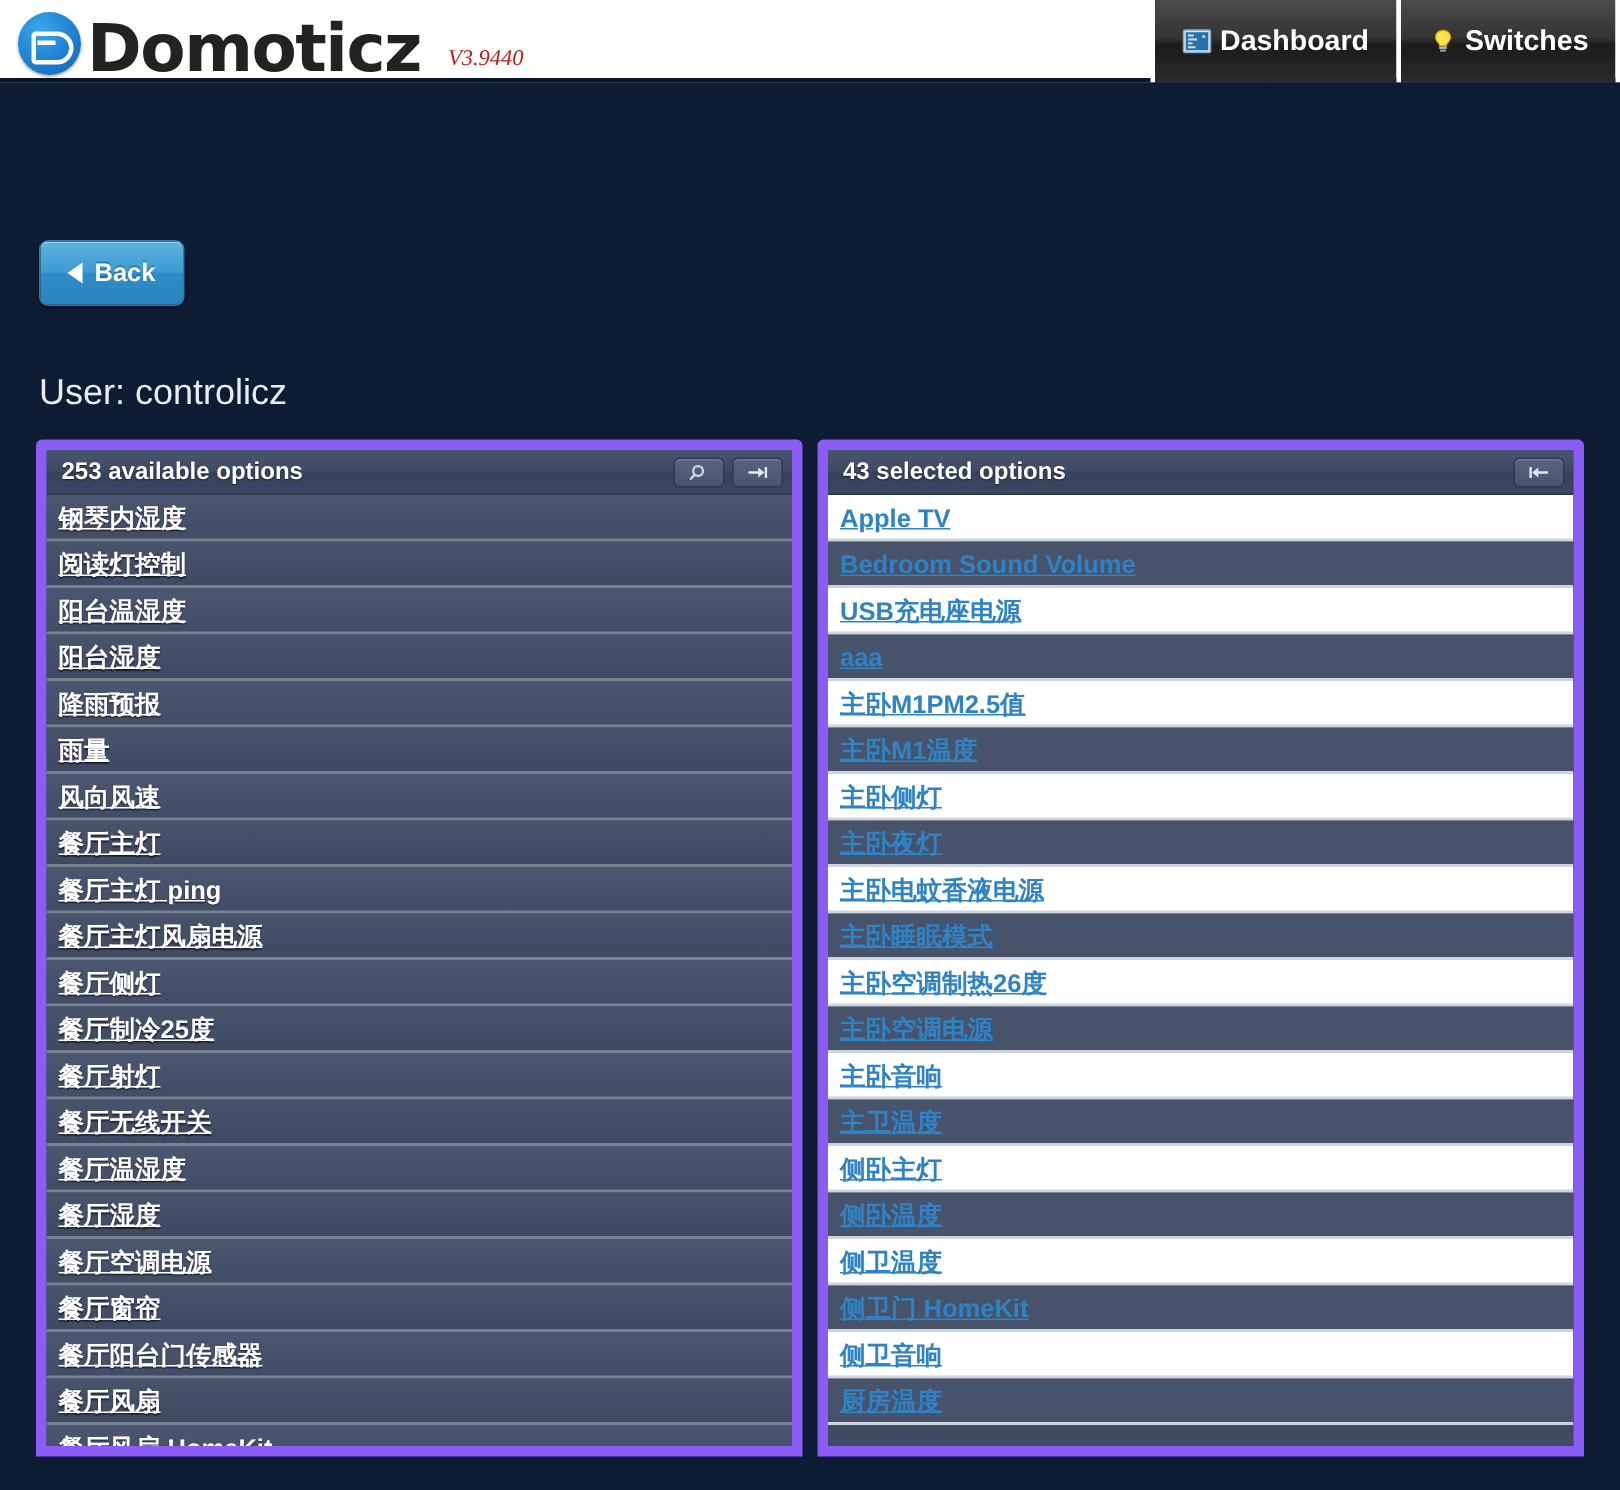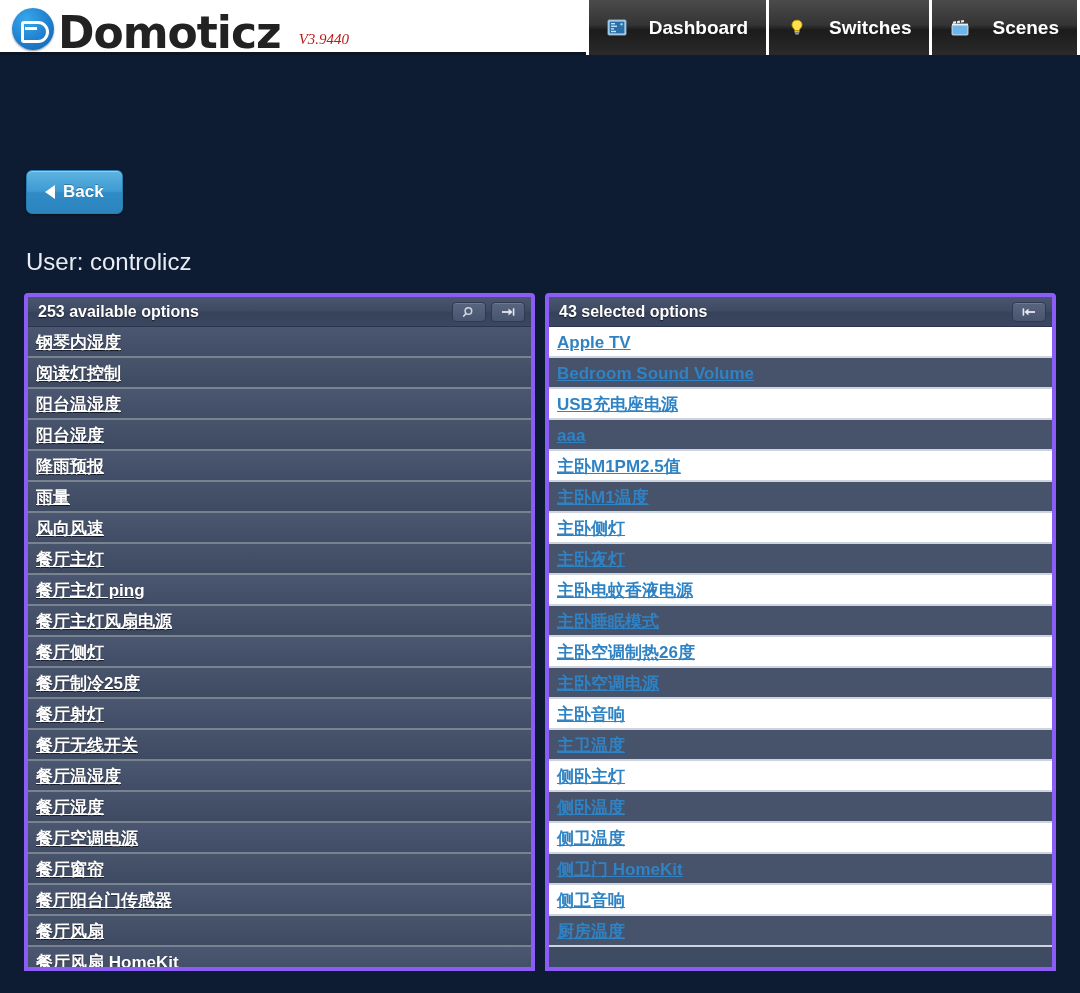--- a/index.html
+++ b/index.html
@@ -50,21 +50,21 @@
   #logo-version {
     font-size: 15px; color: #b91c1c; font-style: italic;
     font-family: "Liberation Serif", serif;
     line-height: 30px; margin-left: 18px;
   }
   #nav {
     position: absolute; right: 0; top: 0;
     height: 55px; display: flex; align-items: stretch;
   }
   .nav-tab {
-    display: flex; align-items: center; gap: 22px;
+    display: flex; align-items: center; gap: 5px;
     padding: 0 18px; height: 55px;
     background: linear-gradient(to bottom, #4b4b4b 0%, #343434 45%, #1b1b1b 55%, #2b2b2b 100%);
     color: #ffffff; font-size: 19px; font-weight: bold;
     border-right: 3px solid #ffffff;
     cursor: pointer;
     justify-content: center;
   }
   .nav-tab:first-child { border-left: 3px solid #ffffff; }
   .nav-ico { width: 20px; height: 20px; display: block; flex: 0 0 auto; }
 
@@ -75,21 +75,21 @@
     display: inline-flex; align-items: center; gap: 8px;
     background: linear-gradient(to bottom, #5fb4e0 0%, #3d9ad2 48%, #2f8bc6 52%, #2c84bd 100%);
     border: 1px solid #2a7bb0;
     border-radius: 6px;
     color: #ffffff; font-size: 17px; font-weight: bold;
     padding: 11px 18px;
     box-shadow: inset 0 1px 0 rgba(255,255,255,.35), 0 1px 2px rgba(0,0,0,.5);
     cursor: pointer;
     text-shadow: 0 -1px 0 rgba(0,0,0,.25);
   }
-  #back-btn { position: absolute; left: 26px; top: 115px; }
+  #back-btn { position: absolute; left: 26px; top: 105px; }
   .tri-left {
     width: 0; height: 0; display: block;
     border-top: 7px solid transparent;
     border-bottom: 7px solid transparent;
     border-right: 10px solid #ffffff;
   }
 
   #user-title {
     position: absolute; left: 26px; top: 193px;
     color: #e9edf3; font-size: 24px; font-weight: normal;
@@ -97,21 +97,21 @@
 
   
   #ms-wrap {
     position: absolute; left: 24px; top: 238px;
     width: 1032px; height: 678px;
     display: flex; gap: 10px;
   }
   .ms-panel {
     width: 511px; display: flex; flex-direction: column;
     background: #3f4a63;
-    border: 4px solid #8b5cf6;
+    border: 7px solid #8b5cf6;
     border-radius: 4px 4px 0 0;
     overflow: hidden;
   }
   .ms-head {
     height: 30px; flex: 0 0 30px;
     display: flex; align-items: center; justify-content: space-between;
     padding: 0 6px 0 10px;
     background: linear-gradient(to bottom, #4a5670 0%, #3e4962 48%, #36415a 52%, #3b4660 100%);
     border-bottom: 1px solid #2b3448;
   }
@@ -196,34 +196,20 @@
       <span class="nav-ico">
         <svg viewBox="0 0 20 20" width="20" height="20">
           <path d="M10 2.2c-3 0-5 2-5 4.6 0 2 1.2 3 2.1 4.1.5.6.6 1.1.6 1.7h4.6c0-.6.1-1.1.6-1.7.9-1.1 2.1-2.1 2.1-4.1 0-2.6-2-4.6-5-4.6z" fill="#ffe14d" stroke="#c9a400" stroke-width=".8"></path>
           <rect x="7.5" y="13" width="5" height="1.6" fill="#b9b9b9"></rect>
           <rect x="8.1" y="15" width="3.8" height="1.5" fill="#9d9d9d"></rect>
         </svg>
       </span>
       <span>Switches</span>
     </div>
 
-    <div class="nav-tab">
-      <span class="nav-ico">
-        <svg viewBox="0 0 20 20" width="20" height="20">
-          <rect x="2" y="7" width="16" height="10" rx="1" fill="#6fb6e8" stroke="#e8eef4" stroke-width=".8"></rect>
-          <g fill="#e8eef4">
-            <rect x="3" y="3.4" width="3" height="2.2" transform="rotate(-12 4.5 4.5)"></rect>
-            <rect x="7" y="2.8" width="3" height="2.2" transform="rotate(-12 8.5 3.9)"></rect>
-            <rect x="11" y="2.2" width="3" height="2.2" transform="rotate(-12 12.5 3.3)"></rect>
-            <rect x="2" y="5.6" width="16" height="1.6"></rect>
-          </g>
-        </svg>
-      </span>
-      <span>Scenes</span>
-    </div>
   </div>
 </div>
 
 <div id="page">
 
   <div id="back-btn" class="btn-blue">
     <span class="tri-left"></span>
     <span>Back</span>
   </div>
 

